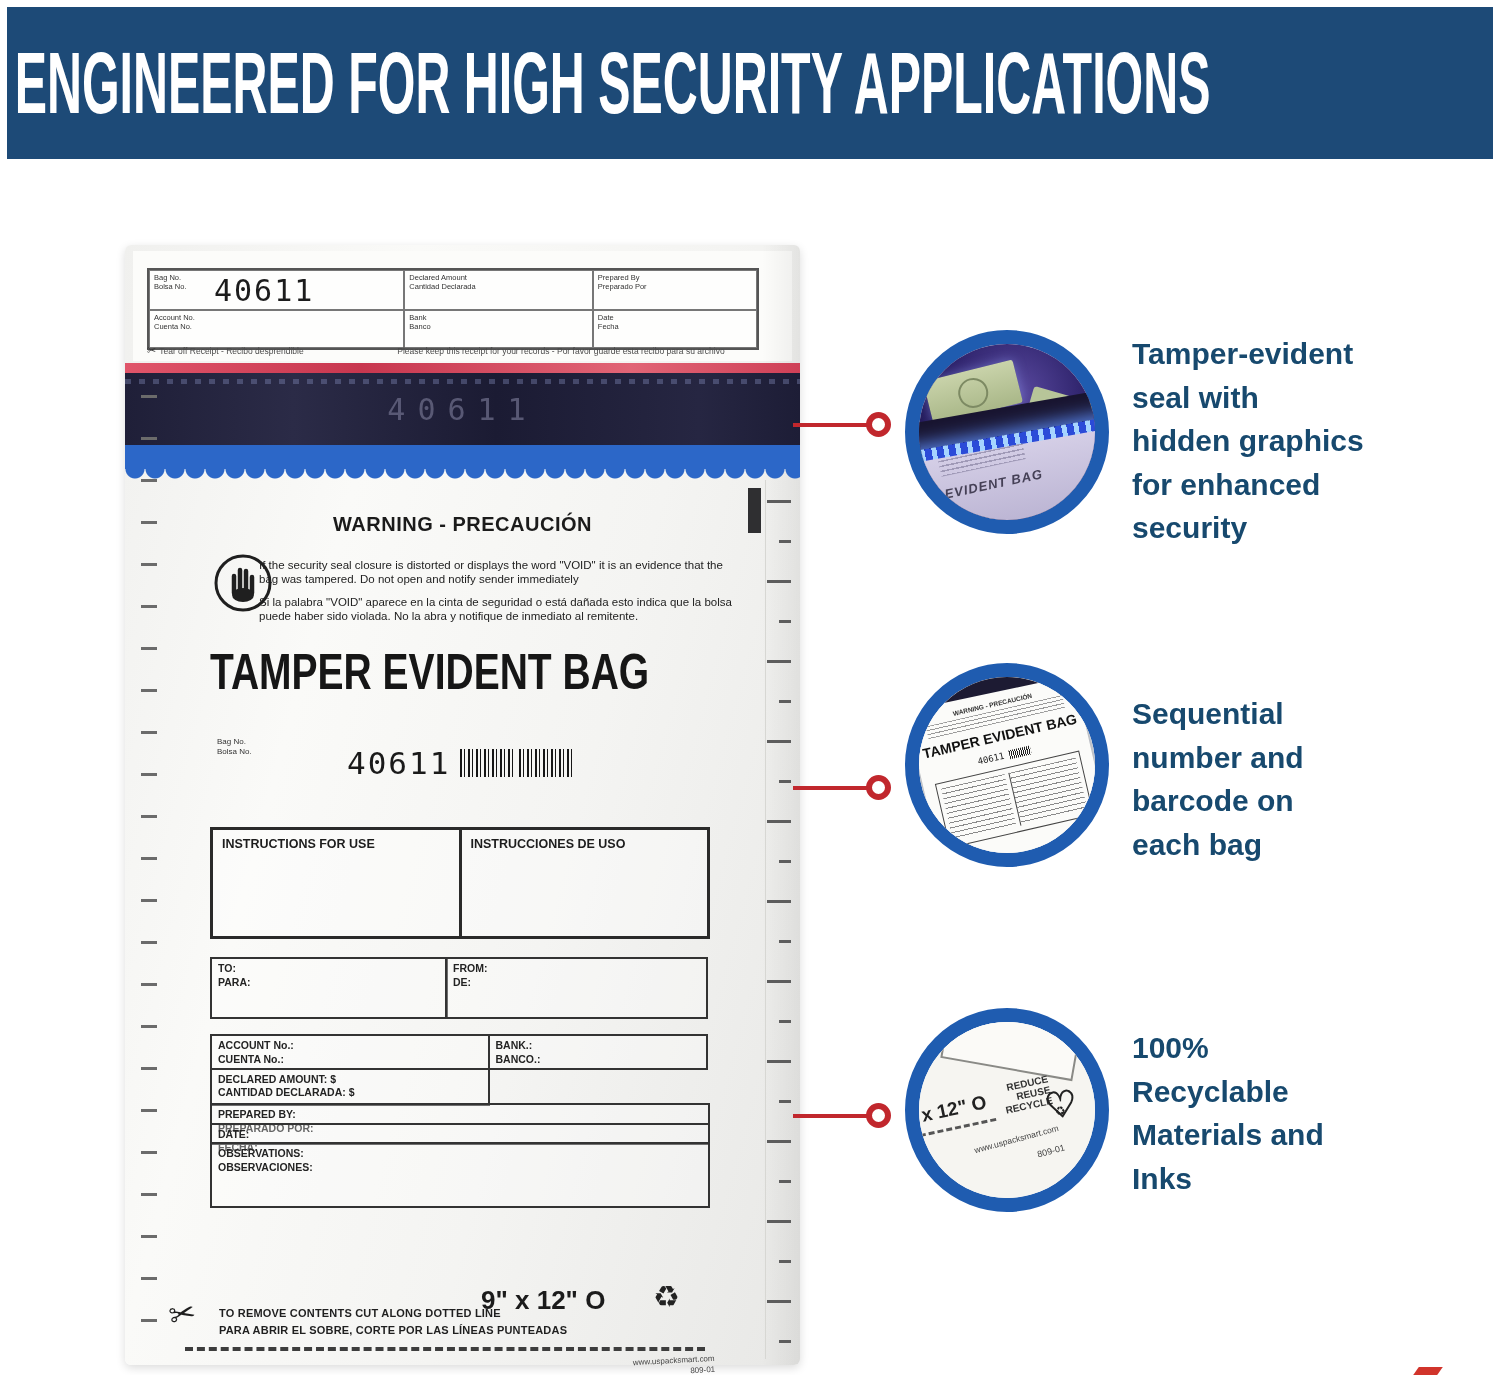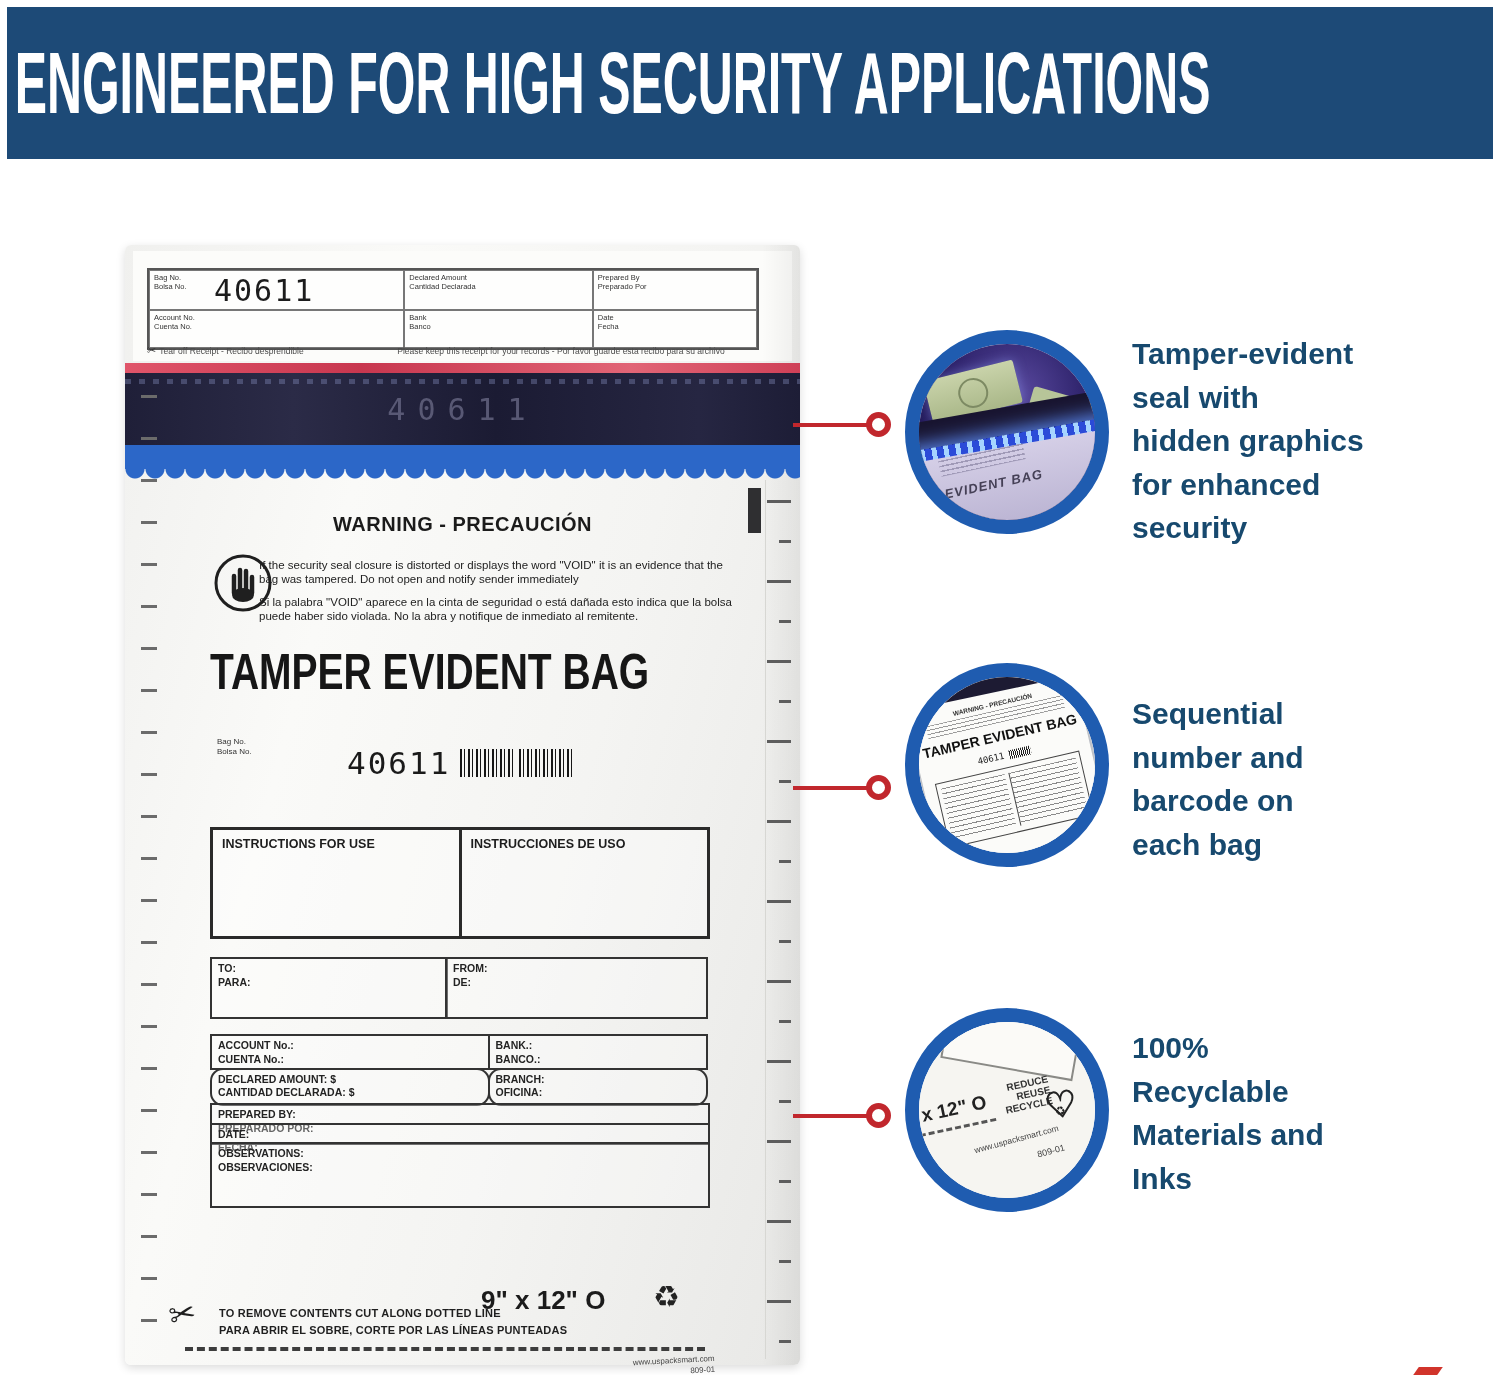--- a/index.html
+++ b/index.html
@@ -67,21 +67,21 @@
   .instr-title{font-size:12.5px;font-weight:700;color:#1d1d1d;margin:0 0 16px;}
   .instr-list{list-style:none;margin:0;padding:0;font-size:10.3px;color:#222;line-height:1.38;font-weight:600;}
 
   
   .form{position:absolute;left:85px;top:712px;width:500px;}
   .frow{display:flex;}
   .fcell{border:2.5px solid #333;box-sizing:border-box;padding:3px 6px;font-size:10.5px;font-weight:700;color:#232323;line-height:1.3;background:rgba(255,255,255,.3);}
   .fcell + .fcell{margin-left:-2.5px;}
   .mt{margin-top:-2.5px;}
   .gap{margin-top:15px;}
-  .h64{height:62px;} .h36{height:36px;} .h38{height:38px;border-radius:13px;} .h34{height:22px;} .h66{height:66px;}
+  .h64{height:62px;} .h36{height:36px;} .h38{height:38px;} .h34{height:22px;} .h66{height:66px;}
   .w475{width:47.5%;} .w525{width:52.5%;} .w56{width:56%;} .w44{width:44%;} .w100{width:100%;}
 
   
   .cut-scissors{position:absolute;left:44px;top:1050px;font-size:32px;color:#1e1e1e;transform:rotate(-12deg);}
   .cut-text{position:absolute;left:94px;top:1060px;font-size:11px;font-weight:700;color:#1f1f1f;line-height:1.5;letter-spacing:.2px;}
   .size-text{position:absolute;left:356px;top:1040px;font-size:26px;font-weight:700;color:#1b1b1b;white-space:nowrap;}
   .recycle-glyph{position:absolute;left:528px;top:1034px;font-size:30px;color:#222;}
   .dash-line{position:absolute;left:60px;top:1102px;width:520px;border-top:4.5px dashed #3d3d3d;}
   .web-small{position:absolute;left:470px;top:1112px;width:120px;font-size:8px;color:#444;text-align:right;line-height:1.35;transform:rotate(-3deg);}
 
@@ -255,24 +255,20 @@
         <div class="fcell h36 w44">
           <span>BANK.:</span><br>
           <span>BANCO.:</span>
         </div>
       </div>
       <div class="frow mt">
         <div class="fcell h38 w56">
           <span>DECLARED AMOUNT: $</span><br>
           <span>CANTIDAD DECLARADA: $</span>
         </div>
-        <div class="fcell h38 w44">
-          <span>BRANCH:</span><br>
-          <span>OFICINA:</span>
-        </div>
       </div>
       <div class="frow mt">
         <div class="fcell h34 w100">
           <span>PREPARED BY:</span><br>
           <span>PREPARADO POR:</span>
         </div>
       </div>
       <div class="frow mt">
         <div class="fcell h34 w100">
           <span>DATE:</span><br>

